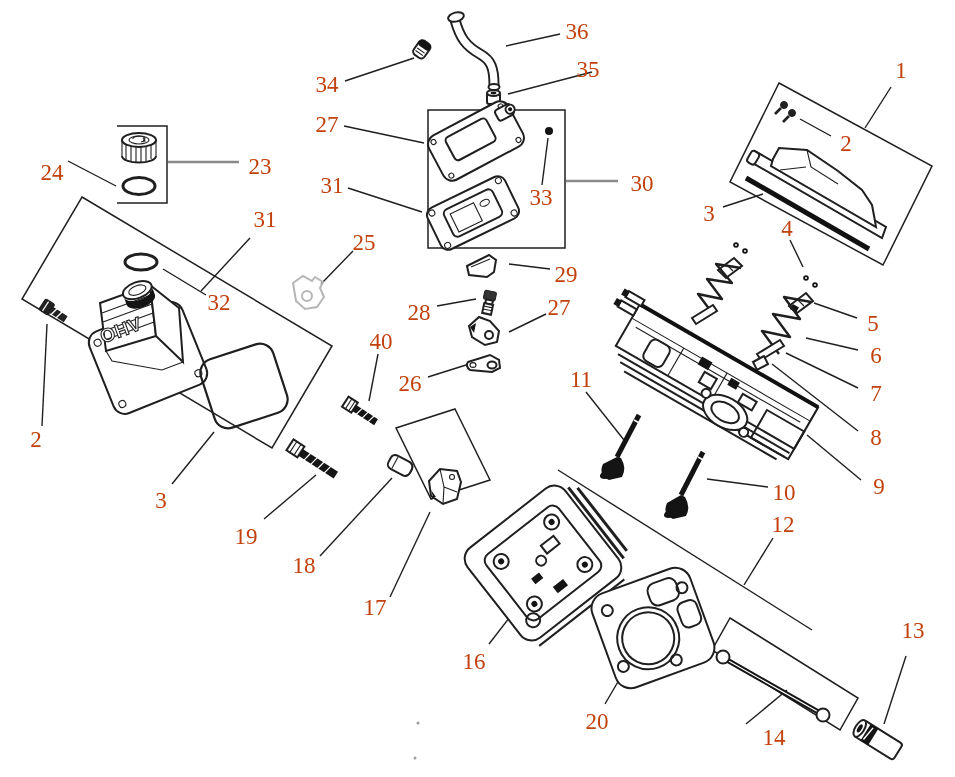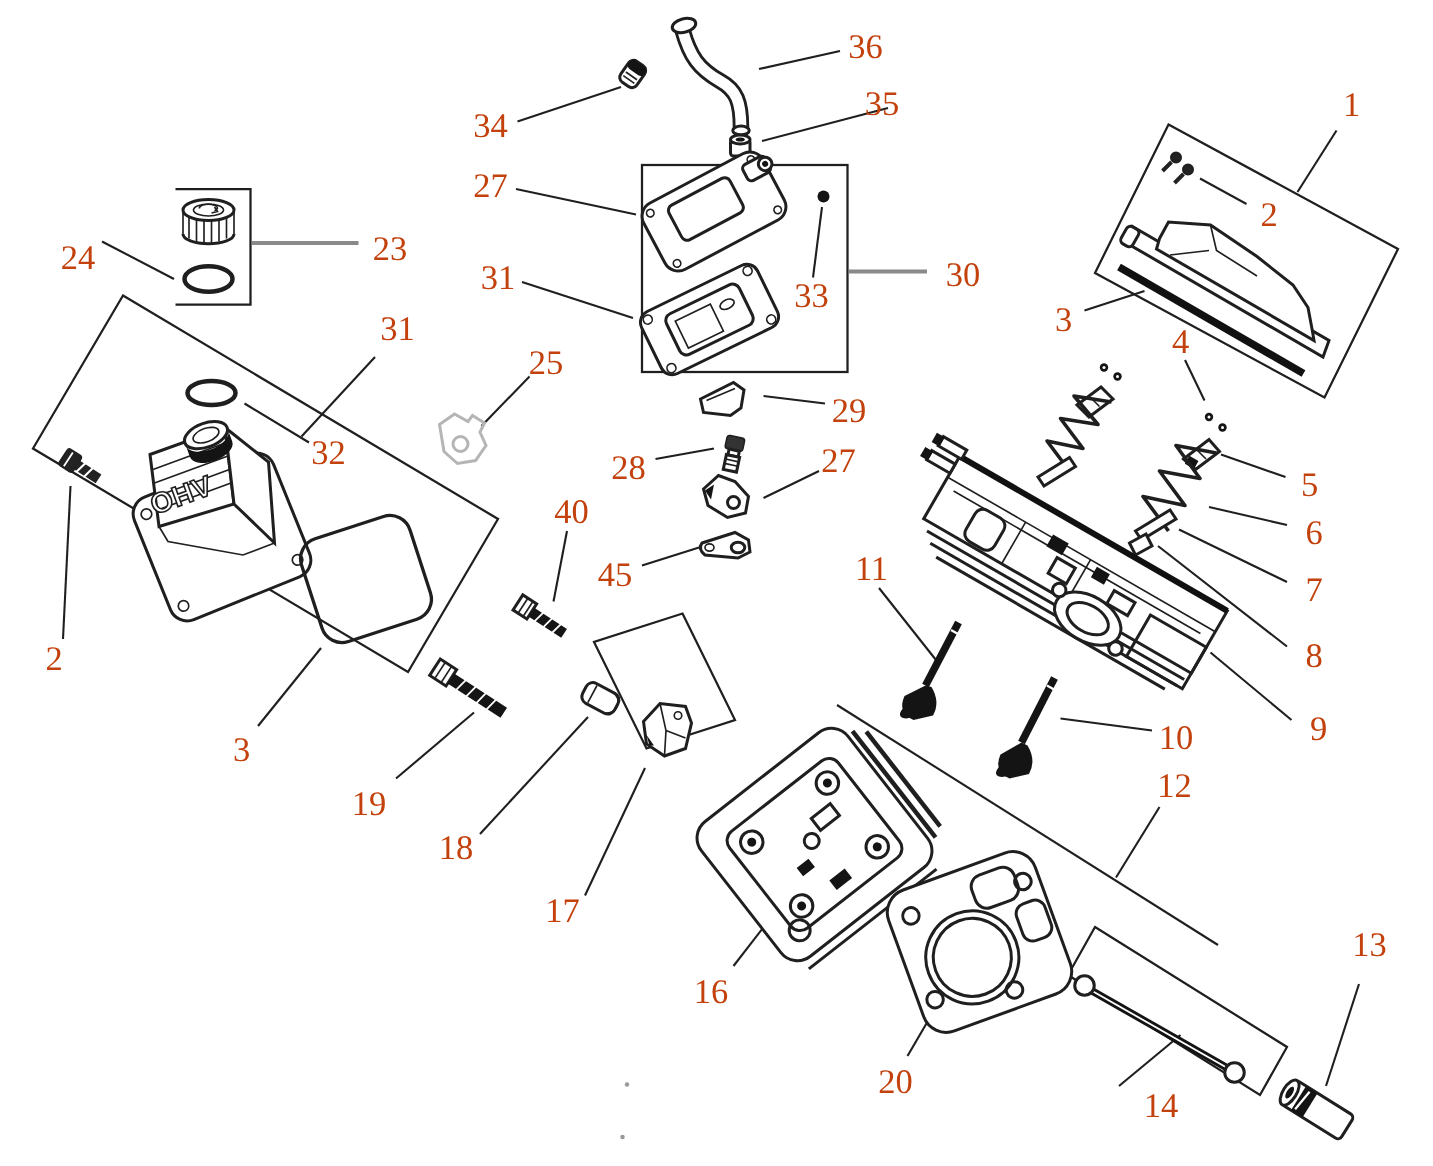--- a/index.html
+++ b/index.html
@@ -383,21 +383,21 @@
   <span class="callout" style="left:709px;top:213px">3</span>
   <span class="callout" style="left:787px;top:228px">4</span>
   <span class="callout" style="left:566px;top:274px">29</span>
   <span class="callout" style="left:219px;top:302px">32</span>
   <span class="callout" style="left:419px;top:312px">28</span>
   <span class="callout" style="left:559px;top:307px">27</span>
   <span class="callout" style="left:873px;top:323px">5</span>
   <span class="callout" style="left:876px;top:355px">6</span>
   <span class="callout" style="left:381px;top:341px">40</span>
   <span class="callout" style="left:876px;top:393px">7</span>
-  <span class="callout" style="left:410px;top:383px">45</span>
+  <span class="callout" style="left:410px;top:383px">26</span>
   <span class="callout" style="left:581px;top:379px">11</span>
   <span class="callout" style="left:876px;top:437px">8</span>
   <span class="callout" style="left:36px;top:439px">2</span>
   <span class="callout" style="left:879px;top:486px">9</span>
   <span class="callout" style="left:161px;top:500px">3</span>
   <span class="callout" style="left:784px;top:492px">10</span>
   <span class="callout" style="left:246px;top:536px">19</span>
   <span class="callout" style="left:783px;top:524px">12</span>
   <span class="callout" style="left:304px;top:565px">18</span>
   <span class="callout" style="left:375px;top:607px">17</span>

